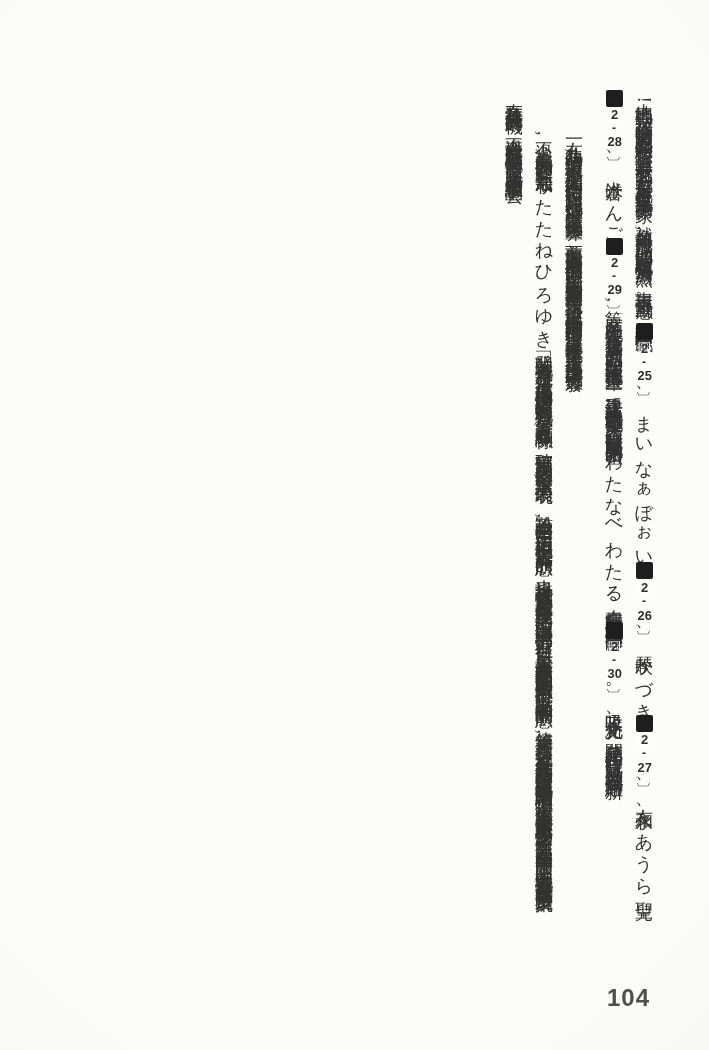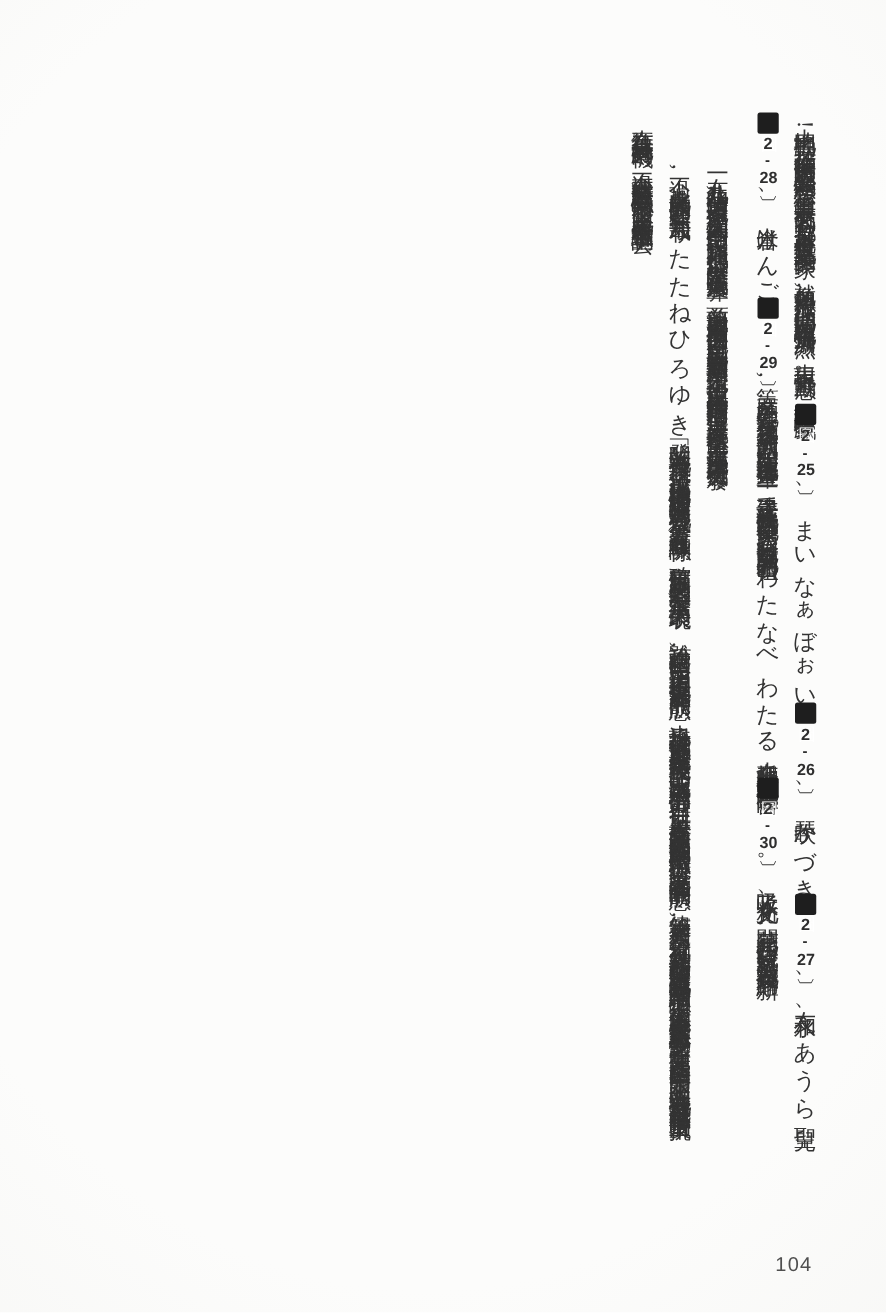--- a/index.html
+++ b/index.html
@@ -72,24 +72,24 @@
     font-family: "Liberation Sans", "DejaVu Sans", sans-serif;
     font-weight: 700;
     font-size: 12px;
     letter-spacing: 0;
     line-height: 30px;
     color: #2e2e2e;
   }
   .pagenum {
     position: absolute;
     right: 59px;
-    bottom: 28px;
+    bottom: 38px;
     font-family: "Liberation Sans", "DejaVu Sans", sans-serif;
-    font-weight: 400;
-    font-size: 16px;
+    font-weight: 700;
+    font-size: 24px;
     letter-spacing: 1px;
     color: var(--pagenum);
   }
 </style>
 </head>
 <body>
 
 <div class="page">
   <div class="textblock">
       <p class="gap-after"><span>由地搖動!雖然作家們實際的心思只能憑空想像,但其中最有元氣的,都是原本就擅長巨乳系漫畫的作家。就像如魚得水般,他們開始讓巨乳搖得更加激烈、表現得更富動感。諸如時坂夢戲</span><span class="figref"><span class="bk">〔</span><span class="figbox">圖</span><span class="tcy">2</span><span class="fdash">-</span><span class="tcy">25</span><span class="bk">〕</span></span><span>、まいなぁぼぉい</span><span class="figref"><span class="bk">〔</span><span class="figbox">圖</span><span class="tcy">2</span><span class="fdash">-</span><span class="tcy">26</span><span class="bk">〕</span></span><span>、琴吹かづき</span><span class="figref"><span class="bk">〔</span><span class="figbox">圖</span><span class="tcy">2</span><span class="fdash">-</span><span class="tcy">27</span><span class="bk">〕</span></span><span>、友永和、あうら聖兒</span><span class="figref"><span class="bk">〔</span><span class="figbox">圖</span><span class="tcy">2</span><span class="fdash">-</span><span class="tcy">28</span><span class="bk">〕</span></span><span>、米倉けんご</span><span class="figref"><span class="bk">〔</span><span class="figbox">圖</span><span class="tcy">2</span><span class="fdash">-</span><span class="tcy">29</span><span class="bk">〕</span></span><span>等,眾多的巨乳作家,就像是得到了全新的武器,開始生龍活虎地揮舞畫筆。一手建立了水球乳房時代的巨乳作家第一人,同時也是童顏巨乳的開山祖,わたなべわたる也在此時期加入了「乳首殘像」的陣營</span><span class="figref"><span class="bk">〔</span><span class="figbox">圖</span><span class="tcy">2</span><span class="fdash">-</span><span class="tcy">30</span><span class="bk">〕</span></span><span>。吸收了新文化、開花結果後,時代一口氣踏入了「乳首殘像」的維新。</span></p>

